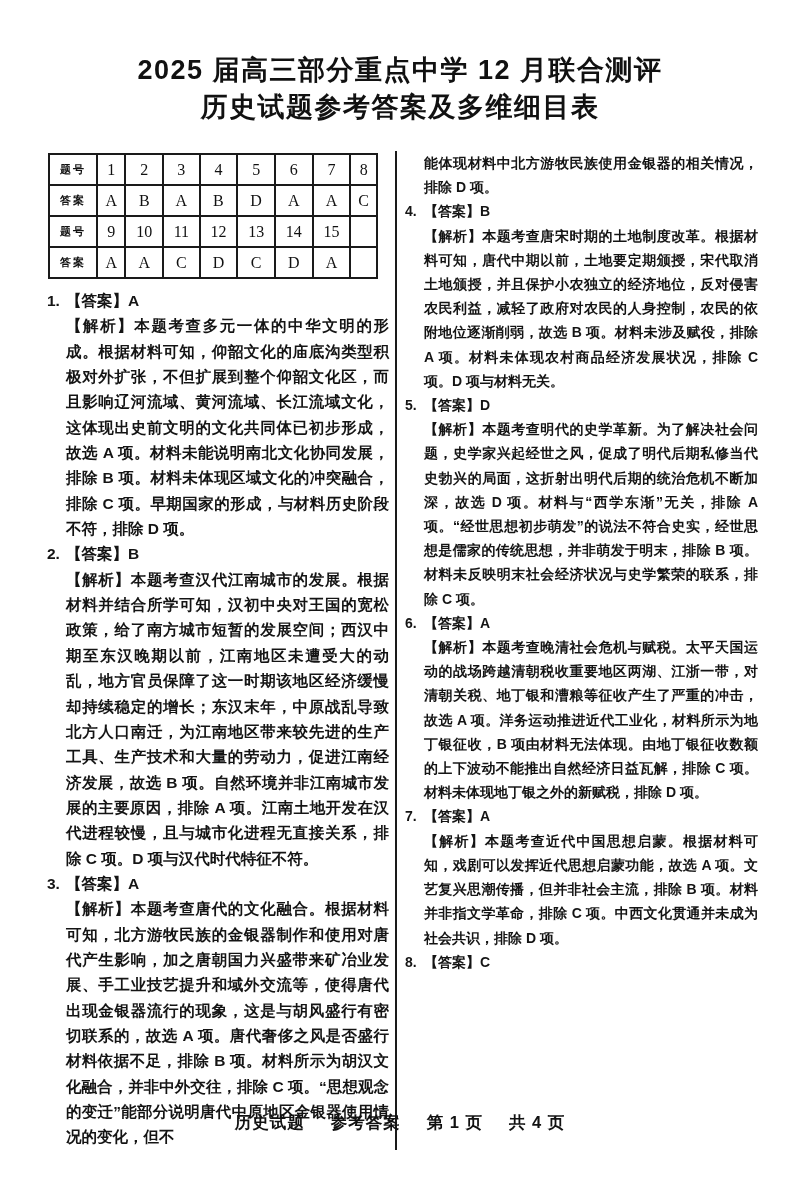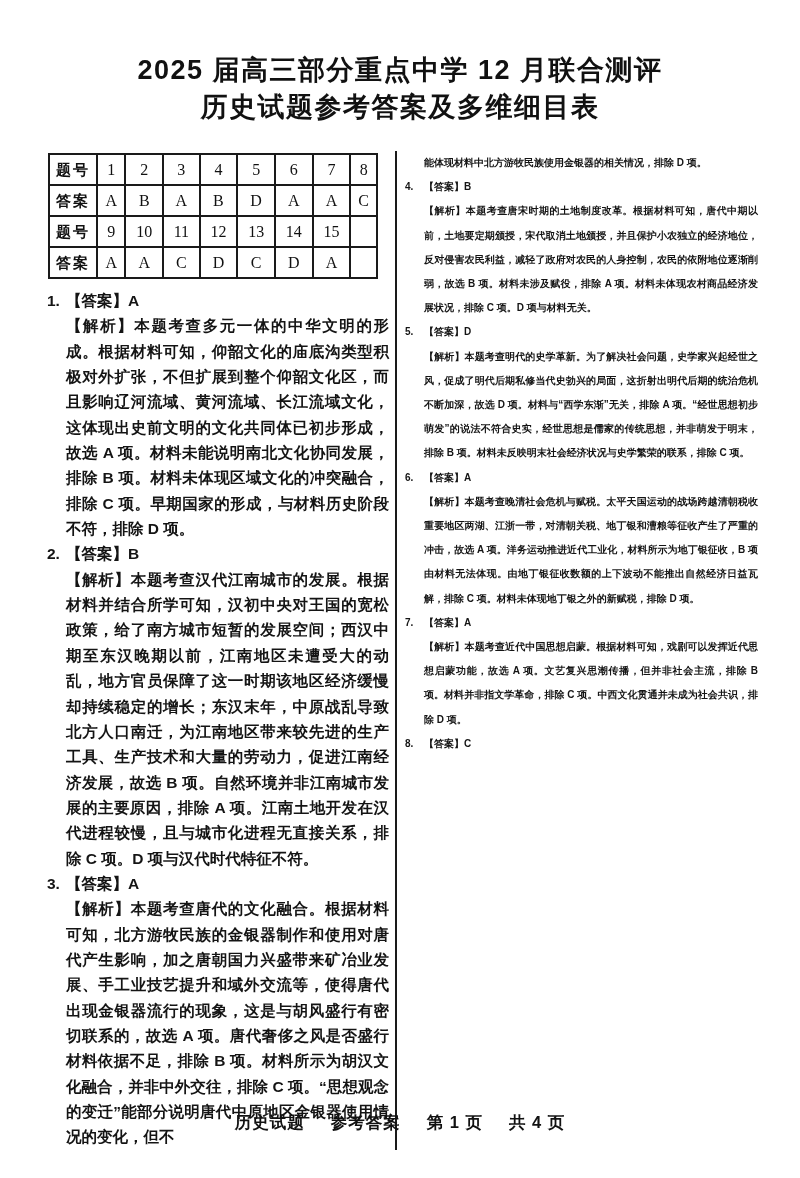--- a/index.html
+++ b/index.html
@@ -34,21 +34,21 @@
   .col-left {
     width: 350px;
     padding-right: 6px;
     border-right: 2px solid #1a1a1a;
     font-size: 15.5px;
     line-height: 25.35px;
   }
   .col-right {
     flex: 1;
     padding-left: 8px;
-    font-size: 10px;
+    font-size: 14px;
     line-height: 24.2px;
   }
 
   table.answer-table {
     border-collapse: collapse;
     width: 330px;
     margin: 2px 0 9px 1px;
   }
   table.answer-table td {
     border: 2px solid #1a1a1a;
@@ -56,21 +56,21 @@
     vertical-align: middle;
     height: 31px;
     font-family: "Liberation Serif", "DejaVu Serif", serif;
     font-size: 16px;
     color: #111;
     padding: 0;
   }
   table.answer-table td.lab {
     font-family: "Liberation Sans", "DejaVu Sans", sans-serif;
     font-weight: 700;
-    font-size: 15px;
+    font-size: 11px;
     letter-spacing: 2px;
   }
 
   .qa-item {
     position: relative;
     padding-left: 19px;
     font-weight: 700;
   }
   .qa-num {
     position: absolute;

